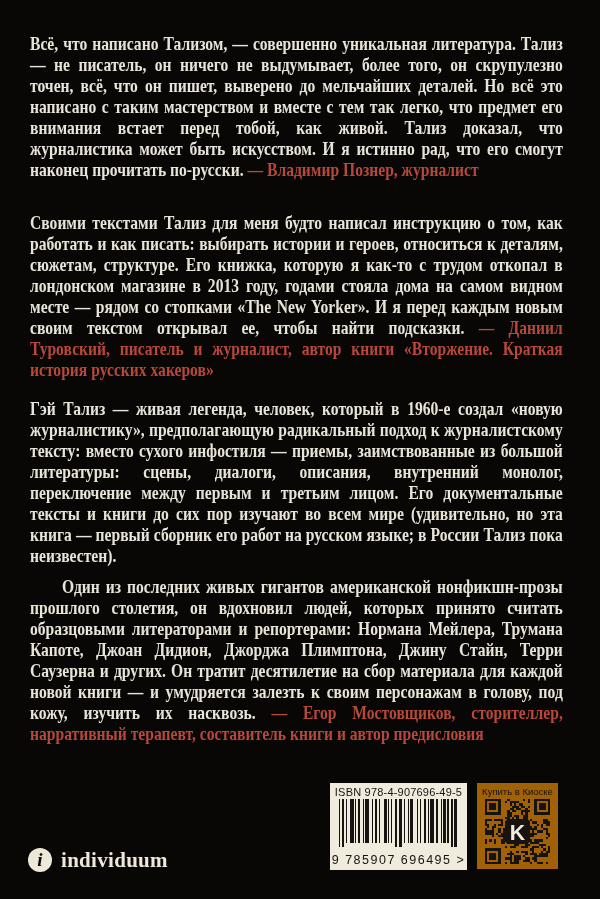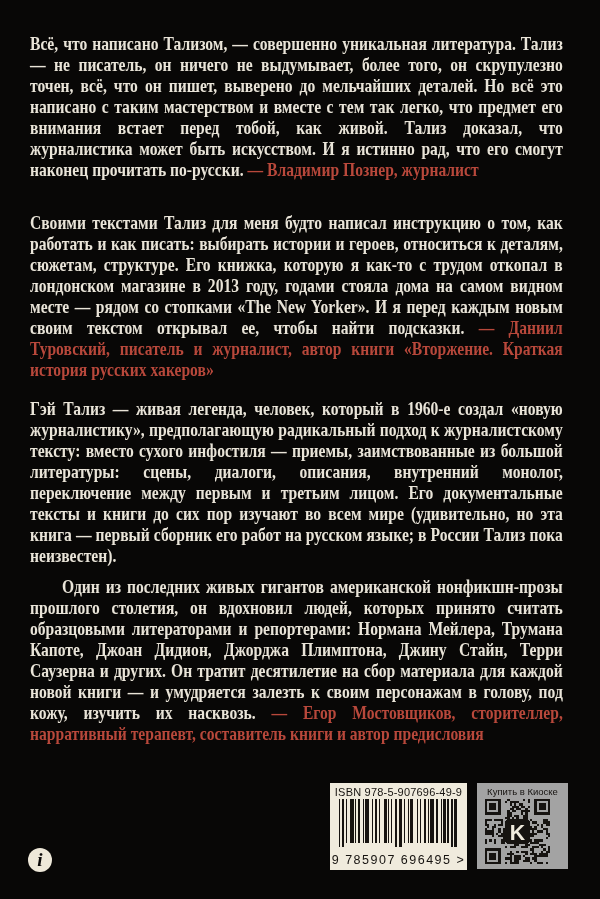--- a/index.html
+++ b/index.html
@@ -39,21 +39,21 @@
     font-size:11px;line-height:13px;color:#161310;text-align:center;padding-top:3px;
     letter-spacing:0.2px;white-space:nowrap;
   }
   .barcode-svg{position:absolute;left:9px;top:16px;width:119px;height:48px;}
   .barcode-digits{
     position:absolute;left:0;bottom:3px;width:100%;text-align:center;
     font-family:"Liberation Sans","DejaVu Sans",sans-serif;
     font-size:12.5px;color:#161310;letter-spacing:1.5px;white-space:nowrap;
   }
   
-  .qr-box{position:absolute;left:477px;top:783px;width:91px;height:86px;background:#a3a3a3;}
+  .qr-box{position:absolute;left:477px;top:783px;width:81px;height:86px;background:#a16207;}
   .qr-label{
     font-family:"Liberation Sans","DejaVu Sans",sans-serif;
     font-size:9.5px;line-height:11px;color:#161310;text-align:center;padding-top:3px;
     white-space:nowrap;
   }
   .qr-svg{position:absolute;left:8px;top:16px;width:65px;height:65px;}
 </style>
 </head>
 <body>
 
@@ -63,24 +63,25 @@
     <p class="q1"><span>Всё, что написано Тализом, — совершенно уникальная литература. Тализ — не писатель, он ничего не выдумывает, более того, он скрупулезно точен, всё, что он пишет, выверено до мельчайших деталей. Но всё это написано с таким мастерством и вместе с тем так легко, что предмет его внимания встает перед тобой, как живой. Тализ доказал, что журналистика может быть искусством. И я истинно рад, что его смогут наконец прочитать по-русски.</span> <span class="attr">— Владимир Познер, журналист</span></p>
     <p class="q2"><span>Своими текстами Тализ для меня будто написал инструкцию о том, как работать и как писать: выбирать истории и героев, относиться к деталям, сюжетам, структуре. Его книжка, которую я как-то с трудом откопал в лондонском магазине в 2013 году, годами стояла дома на самом видном месте — рядом со стопками «The New Yorker». И я перед каждым новым своим текстом открывал ее, чтобы найти подсказки.</span> <span class="attr">— Даниил Туровский, писатель и журналист, автор книги «Вторжение. Краткая история русских хакеров»</span></p>
     <p class="b1">Гэй Тализ — живая легенда, человек, который в 1960-е создал «новую журналистику», предполагающую радикальный подход к журналистскому тексту: вместо сухого инфостиля — приемы, заимствованные из большой литературы: сцены, диалоги, описания, внутренний монолог, переключение между первым и третьим лицом. Его документальные тексты и книги до сих пор изучают во всем мире (удивительно, но эта книга — первый сборник его работ на русском языке; в России Тализ пока неизвестен).</p>
     <p class="b2"><span>Один из последних живых гигантов американской нонфикшн-прозы прошлого столетия, он вдохновил людей, которых принято считать образцовыми литераторами и репортерами: Нормана Мейлера, Трумана Капоте, Джоан Дидион, Джорджа Плимптона, Джину Стайн, Терри Саузерна и других. Он тратит десятилетие на сбор материала для каждой новой книги — и умудряется залезть к своим персонажам в голову, под кожу, изучить их насквозь.</span> <span class="attr">— Егор Мостовщиков, сторителлер, нарративный терапевт, составитель книги и автор предисловия</span></p>
   </div>
 
   <div class="logo">
     <div class="logo-circle">
       <span class="logo-i">i</span>
     </div>
+    <span class="logo-name">individuum</span>
   </div>
 
   <div class="barcode-box">
-    <div class="isbn-label">ISBN 978-5-907696-49-9</div>
+    <div class="isbn-label">ISBN 978-4-907696-49-5</div>
     <svg id="barcode" class="barcode-svg" preserveAspectRatio="none" fill="#161310" shape-rendering="crispEdges" viewBox="0 0 90 48">
         <rect x="0" y="0" width="1" height="48"></rect>
         <rect x="2" y="0" width="2" height="48"></rect>
         <rect x="5" y="0" width="1" height="44"></rect>
         <rect x="8" y="0" width="3" height="44"></rect>
         <rect x="12" y="0" width="1" height="44"></rect>
         <rect x="14" y="0" width="2" height="44"></rect>
         <rect x="18" y="0" width="1" height="44"></rect>
         <rect x="20" y="0" width="3" height="44"></rect>
         <rect x="25" y="0" width="1" height="44"></rect>

